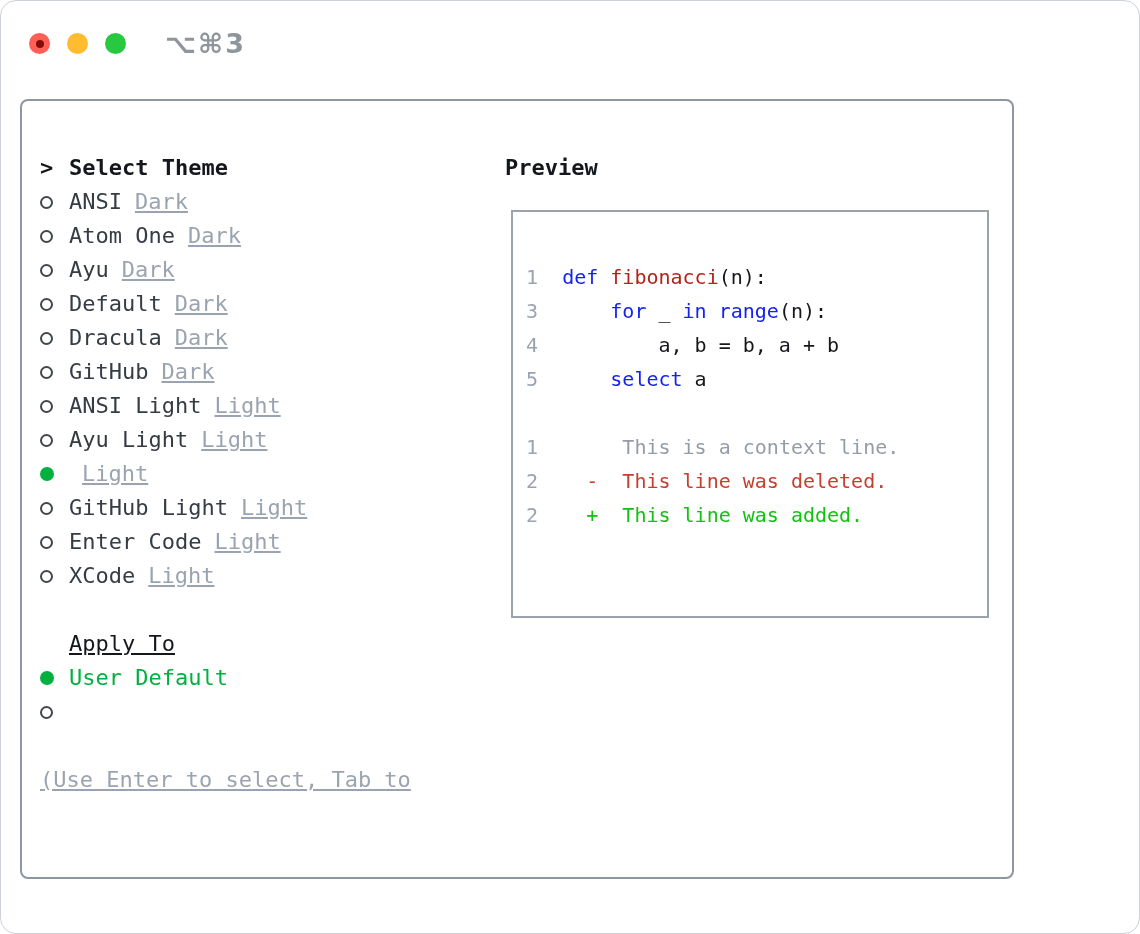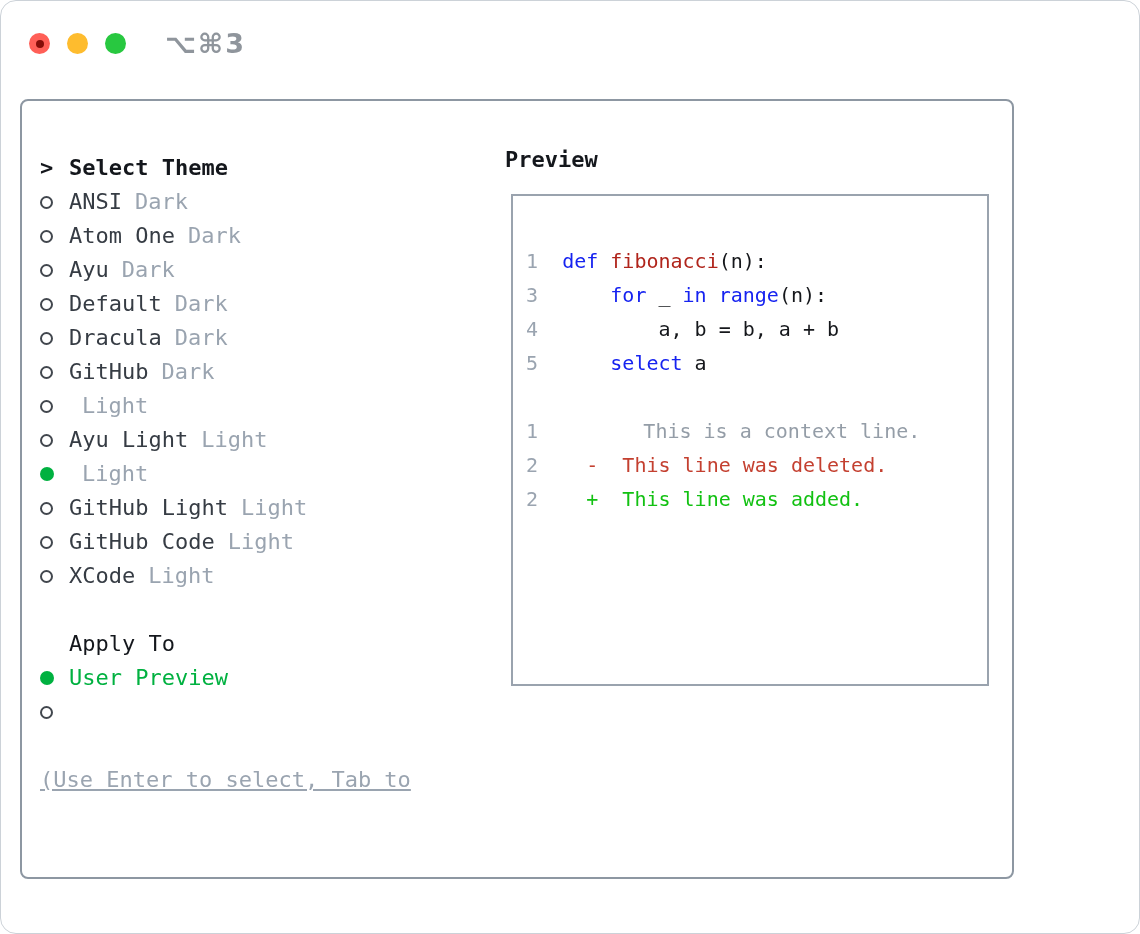--- a/index.html
+++ b/index.html
@@ -31,44 +31,44 @@
   .main-box{
     position:absolute;left:19px;top:98px;width:994px;height:780px;box-sizing:border-box;
     border:2px solid var(--border-main,#8d97a2);border-radius:8px;background:#fff;
   }
   
   .left-list{position:absolute;left:18px;top:50px;width:450px;}
   .row{display:flex;align-items:center;height:34px;font-size:22px;line-height:34px;white-space:pre;}
   .row .slot{width:29px;flex:0 0 auto;display:flex;align-items:center;}
   .prompt{font-weight:bold;color:var(--ink,#14171c);font-size:22px;}
   .hdr{font-weight:bold;color:var(--ink,#14171c);}
-  .subhdr{color:var(--ink,#14171c);}
+  .subhdr{color:var(--ink,#14171c);text-decoration:underline;}
   .dot{width:13px;height:13px;box-sizing:border-box;border-radius:50%;border:2px solid #42474e;}
   .dot.sel{border:none;background:var(--accent-green,#00b140);width:14px;height:14px;}
   .name{color:var(--ink-soft,#363c44);}
   .name.green{color:var(--accent-green,#00b140);}
-  .tag{color:var(--muted,#9aa4b0);margin-left:13px;}
+  .tag{color:var(--muted,#9aa4b0);margin-left:13px;text-decoration:underline;}
   .spacer{height:34px;}
   .hint{font-size:22px;line-height:34px;height:34px;color:var(--muted,#9aa4b0);white-space:pre;text-decoration:underline;}
   
   .preview-title{
-    position:absolute;left:483px;top:42px;height:34px;line-height:34px;
+    position:absolute;left:483px;top:50px;height:34px;line-height:34px;
     font-size:22px;font-weight:bold;color:var(--ink,#14171c);
   }
   .preview-box{
-    position:absolute;left:489px;top:93px;width:478px;height:492px;box-sizing:border-box;
+    position:absolute;left:489px;top:109px;width:478px;height:408px;box-sizing:border-box;
     border:2px solid var(--border-preview,#9aa3ae);background:#fff;
   }
   .code{position:absolute;left:13px;top:48px;}
   .cl{height:34px;line-height:34px;font-size:20px;white-space:pre;}
   .seg-ln{color:var(--muted,#9aa4b0);}
   .seg-plain{color:var(--code-plain,#15171b);}
   .seg-kw{color:var(--code-kw,#1623f0);}
   .seg-fn{color:var(--code-fn,#b0241b);}
-  .seg-ctx{color:var(--diff-ctx,#949da7);margin-left:21px;}
+  .seg-ctx{color:var(--diff-ctx,#949da7);}
   .seg-del{color:var(--diff-del,#c44030);}
   .seg-add{color:var(--diff-add,#12c112);}
 </style>
 </head>
 <body>
 
 <div class="window">
 
   <div class="titlebar">
     <span class="tl tl-close"></span>
@@ -84,34 +84,34 @@
         <span class="slot"><span class="prompt">&gt;</span></span>
         <span class="hdr">Select Theme</span>
       </div>
       <div id="theme-rows">
           <div class="row"><span class="slot"><span class="dot"></span></span><span class="name">ANSI</span><span class="tag">Dark</span></div>
           <div class="row"><span class="slot"><span class="dot"></span></span><span class="name">Atom One</span><span class="tag">Dark</span></div>
           <div class="row"><span class="slot"><span class="dot"></span></span><span class="name">Ayu</span><span class="tag">Dark</span></div>
           <div class="row"><span class="slot"><span class="dot"></span></span><span class="name">Default</span><span class="tag">Dark</span></div>
           <div class="row"><span class="slot"><span class="dot"></span></span><span class="name">Dracula</span><span class="tag">Dark</span></div>
           <div class="row"><span class="slot"><span class="dot"></span></span><span class="name">GitHub</span><span class="tag">Dark</span></div>
-          <div class="row"><span class="slot"><span class="dot"></span></span><span class="tag">Light</span></div>
+          <div class="row"><span class="slot"><span class="dot"></span></span><span class="name">ANSI Light</span><span class="tag">Light</span></div>
           <div class="row"><span class="slot"><span class="dot"></span></span><span class="name">Ayu Light</span><span class="tag">Light</span></div>
           <div class="row"><span class="slot"><span class="dot sel"></span></span><span class="tag">Light</span></div>
           <div class="row"><span class="slot"><span class="dot"></span></span><span class="name">GitHub Light</span><span class="tag">Light</span></div>
-          <div class="row"><span class="slot"><span class="dot"></span></span><span class="name">GitHub Code</span><span class="tag">Light</span></div>
+          <div class="row"><span class="slot"><span class="dot"></span></span><span class="name">Enter Code</span><span class="tag">Light</span></div>
           <div class="row"><span class="slot"><span class="dot"></span></span><span class="name">XCode</span><span class="tag">Light</span></div>
         </div>
       <div class="spacer"></div>
       <div class="row">
         <span class="slot"></span>
         <span class="subhdr">Apply To</span>
       </div>
       <div id="apply-rows">
-          <div class="row"><span class="slot"><span class="dot sel"></span></span><span class="name green">User Preview</span></div>
+          <div class="row"><span class="slot"><span class="dot sel"></span></span><span class="name green">User Default</span></div>
           <div class="row"><span class="slot"><span class="dot"></span></span></div>
         </div>
       <div class="spacer"></div>
       <div class="hint">(Use Enter to select, Tab to</div>
     </div>
 
     <div class="preview-title">Preview</div>
 
     <div class="preview-box">
       <div class="code" id="code-lines">

